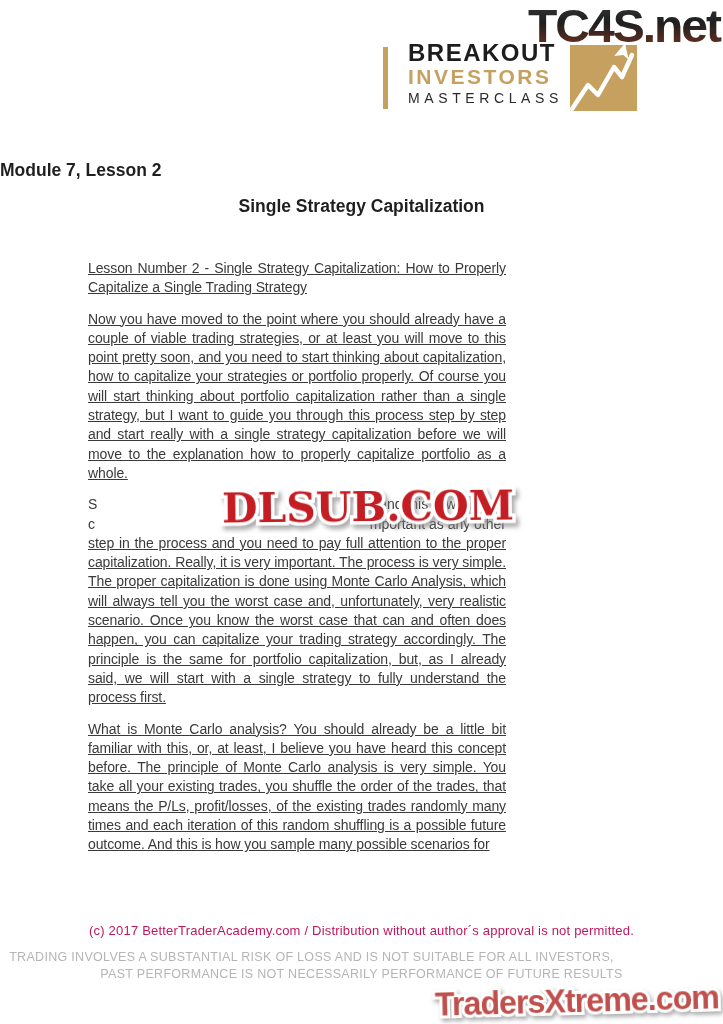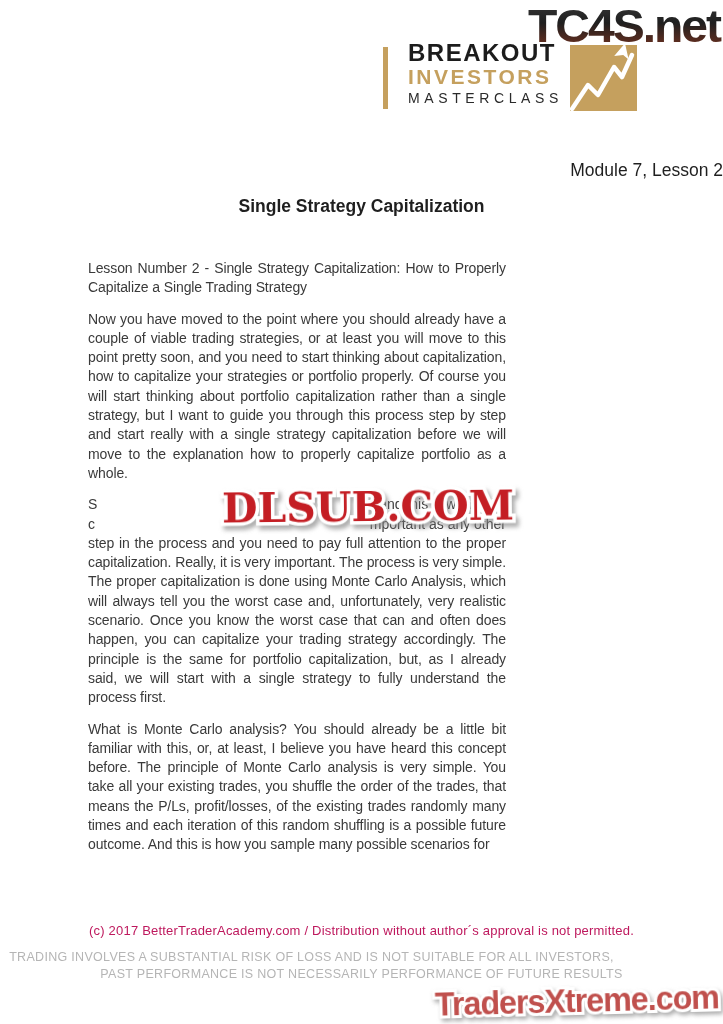--- a/index.html
+++ b/index.html
@@ -21,30 +21,30 @@
   .logo { position:absolute; left:383px; top:40px; display:flex; z-index:2; }
   .logo-bar { width:5px; height:62px; margin-top:7px; background:#c5a05e; }
   .logo-text { margin-left:20px; width:168px; }
   .logo-line1 { font-size:24px; font-weight:bold; color:#1c1c1c; letter-spacing:1.5px; line-height:25px; }
   .logo-line2 { font-size:21px; font-weight:bold; color:#c5a05e; letter-spacing:2.5px; line-height:23px; }
   .logo-line3 { font-size:14px; font-weight:normal; color:#2a2a2a; letter-spacing:4.6px; line-height:20px; }
   .logo-mark { position:absolute; left:187px; top:5px; width:67px; height:66px; background:#c5a05e; }
   .logo-mark svg { position:absolute; left:-6px; top:-10px; overflow:visible; }
 
   
-  .title1 { position:absolute; top:160px; left:0; width:723px; text-align:right;
-            font-size:17.5px; font-weight:normal; color:#1f1f1f; }
+  .title1 { position:absolute; top:160px; left:0; width:723px; text-align:left;
+            font-size:17.5px; font-weight:bold; color:#1f1f1f; }
   .title2 { position:absolute; top:196px; left:0; width:723px; text-align:center;
             font-size:17.5px; font-weight:bold; color:#1f1f1f; }
 
   
   .content { position:absolute; left:88px; top:259px; width:550px; display:flex; }
   .speaker { width:131px; font-size:14px; color:#3a3a3a; }
   .speaker b { font-weight:bold; }
-  .paras { width:418px; }
+  .paras { width:418px;text-decoration:underline; }
   .para {
     font-size:14px; line-height:19.3px; color:#3a3a3a;
     text-align:justify; text-align-last:left;
     margin-bottom:12px;
     letter-spacing:-0.1px;
   }
   .obscured { position:relative; height:38.6px; font-size:14px; line-height:19.3px; color:#3a3a3a; }
   .obscured span { position:absolute; white-space:pre; }
   .ob-l1-start { left:0; top:0; }
   .ob-l1-mid   { left:229px; top:0; }

